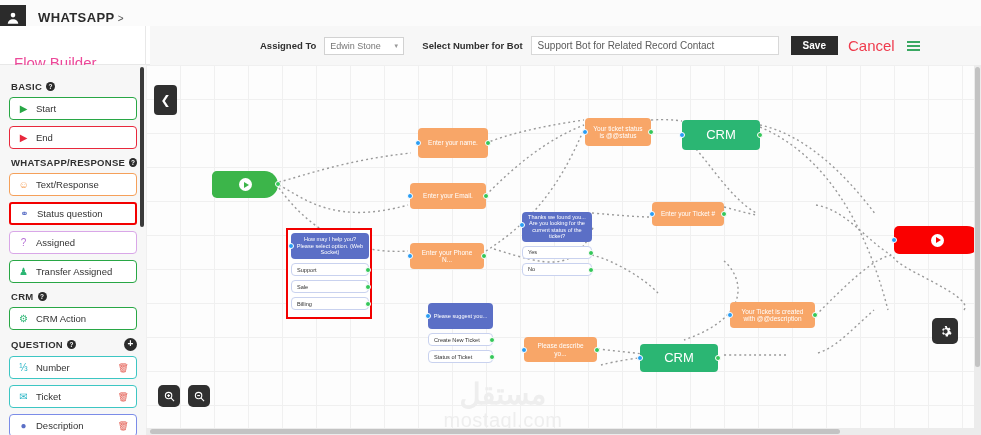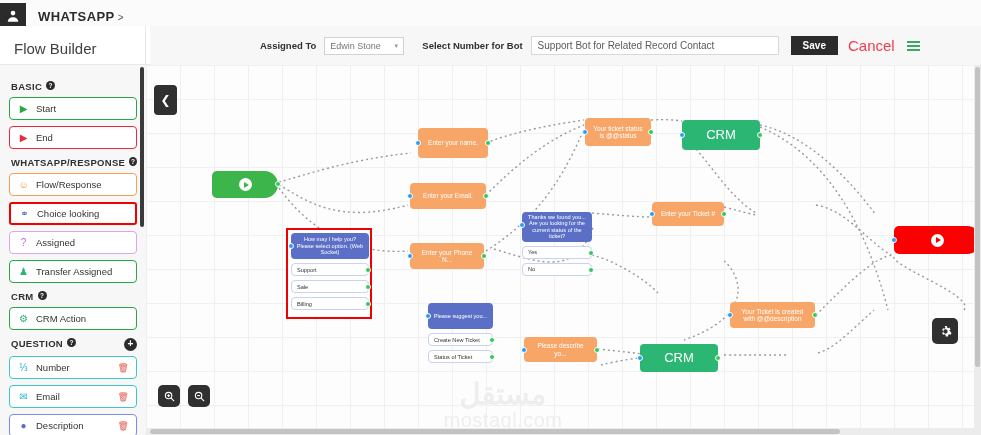--- a/index.html
+++ b/index.html
@@ -7,34 +7,34 @@
   body {
     font-family: "Liberation Sans", sans-serif;
     background:#ffffff;
     font-size:12px;
     color:#333;
   }
   .app { position:relative; width:981px; height:435px; }
 
   
   .topbar { position:absolute; left:0; top:0; width:981px; height:36px;
-            background:#fbfbfb; border-bottom:4px solid #3b82f6;
+            background:#fbfbfb; border-bottom:1px solid #3b82f6;
             display:flex; align-items:center; }
   .user-badge { width:26px; height:26px; background:#2b2b2b;
                 display:flex; align-items:center; justify-content:center; }
   .user-badge svg { width:14px; height:14px; fill:#fff; }
   .brand { margin-left:12px; font-size:13px; font-weight:bold;
            letter-spacing:.4px; color:#2b2b2b; }
   .brand .chev { font-weight:normal; font-size:10px; color:#555; margin-left:3px;}
 
   
   .header { position:absolute; left:0; top:26px; width:981px; height:39px;
             background:#ffffff; border-bottom:1px solid #e8e8e8; }
-  .flow-title { position:absolute; left:14px; top:14px; font-size:15px;
-                color:#404040; }
+  .flow-title { position:absolute; left:14px; top:28px; font-size:15px;
+                color:#ec4899; }
   .hdr-sep { position:absolute; left:145px; top:0; width:1px; height:39px;
              background:#e8e8e8; }
   .toolbar { position:absolute; left:150px; top:0; right:0; height:39px;
              background:#f7f7f7; display:flex; align-items:center; }
   .tb-label { font-size:9.5px; font-weight:bold; color:#2f2f2f; white-space:nowrap; }
   .tb-select { height:18px; border:1px solid #d2d2d2; background:#fff;
                font-size:9px; color:#777; padding:0 14px 0 5px;
                display:flex; align-items:center; position:relative;
                white-space:nowrap; }
   .tb-select .caret { position:absolute; right:4px; top:50%;
@@ -46,21 +46,21 @@
               padding:4px 12px; border:none; cursor:pointer; }
   .btn-cancel { color:#ef3b4d; font-size:15px; cursor:pointer; }
   .burger { display:flex; flex-direction:column; gap:2px; cursor:pointer; }
   .burger span { display:block; width:13px; height:2px; background:#3aa862; }
 
   
   .sidebar { position:absolute; left:0; top:65px; width:146px; height:370px;
              background:#f7f7f7; overflow:hidden; padding:8px 9px 0 9px; }
   .sec-title { font-size:9.5px; font-weight:bold; color:#2f2f2f;
                letter-spacing:.3px; margin:8px 0 5px 2px;
-               display:flex; align-items:flex-start; }
+               display:flex; align-items:center; }
   .sec-title:first-child { margin-top:2px; }
   .qmark { display:inline-flex; align-items:center; justify-content:center;
            width:9px; height:9px; border-radius:50%; background:#2b2b2b;
            color:#fff; font-size:6.5px; font-weight:bold; margin-left:4px; }
   .plus-btn { margin-left:auto; width:13px; height:13px; border-radius:50%;
               background:#2b2b2b; color:#fff; font-size:10px; line-height:12px;
               text-align:center; cursor:pointer; }
   .node-item { height:23px; background:#fff; border:1px solid #ccc;
                border-radius:4px; margin-bottom:6px; display:flex;
                align-items:center; padding:0 7px; font-size:9.5px;
@@ -194,25 +194,25 @@
       <div class="node-item b-red">
         <span class="ic" style="color: rgb(232, 40, 60);">▶</span>
         <span>End</span>
       </div>
       <div class="sec-title">
         <span>WHATSAPP/RESPONSE</span>
         <span class="qmark">?</span>
       </div>
       <div class="node-item b-orange">
         <span class="ic" style="color: rgb(245, 160, 90);">☺</span>
-        <span>Flow/Response</span>
+        <span>Text/Response</span>
       </div>
       <div class="node-item b-blue hl-choice">
         <span class="ic" style="color: rgb(91, 111, 198);">⚭</span>
-        <span>Choice looking</span>
+        <span>Status question</span>
       </div>
       <div class="node-item b-purple">
         <span class="ic" style="color: rgb(182, 111, 214);">?</span>
         <span>Assigned</span>
       </div>
       <div class="node-item b-green">
         <span class="ic" style="color: rgb(43, 182, 115);">♟</span>
         <span>Transfer Assigned</span>
       </div>
       <div class="sec-title">
@@ -228,21 +228,21 @@
         <span class="qmark">?</span>
         <div class="plus-btn">+</div>
       </div>
       <div class="node-item b-teal">
         <span class="ic" style="color: rgb(43, 182, 198);">⅓</span>
         <span>Number</span>
         <span class="trash">🗑</span>
       </div>
       <div class="node-item b-teal">
         <span class="ic" style="color: rgb(43, 182, 198);">✉</span>
-        <span>Email</span>
+        <span>Ticket</span>
         <span class="trash">🗑</span>
       </div>
       <div class="node-item b-blue">
         <span class="ic" style="color: rgb(91, 111, 198);">●</span>
         <span>Description</span>
         <span class="trash">🗑</span>
       </div>
     </div>
 
   <div class="canvas" id="canvas">

